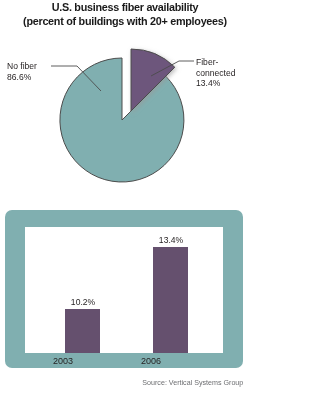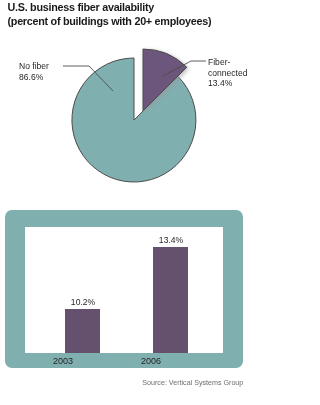--- a/index.html
+++ b/index.html
@@ -15,37 +15,37 @@
     font-family: "Liberation Sans", sans-serif;
     color: #231f20;
   }
 
   
   .title-block {
     position: absolute;
     left: 0;
     top: 1px;
     width: 250px;
-    text-align: left;
+    text-align: center;
   }
   .title-line {
     display: block;
     font-family: "Liberation Sans", sans-serif;
     font-weight: bold;
     font-size: 11.5px;
     line-height: 13.5px;
     letter-spacing: -0.3px;
     color: #1a1a1a;
     transform: scaleX(0.94);
   }
 
   
   .pie-wrap {
     position: absolute;
-    left: 12px;
+    left: 0;
     top: 30px;
     width: 250px;
     height: 172px;
   }
   .pie-svg {
     position: absolute;
     left: 0;
     top: 0;
   }
   .pie-label {

